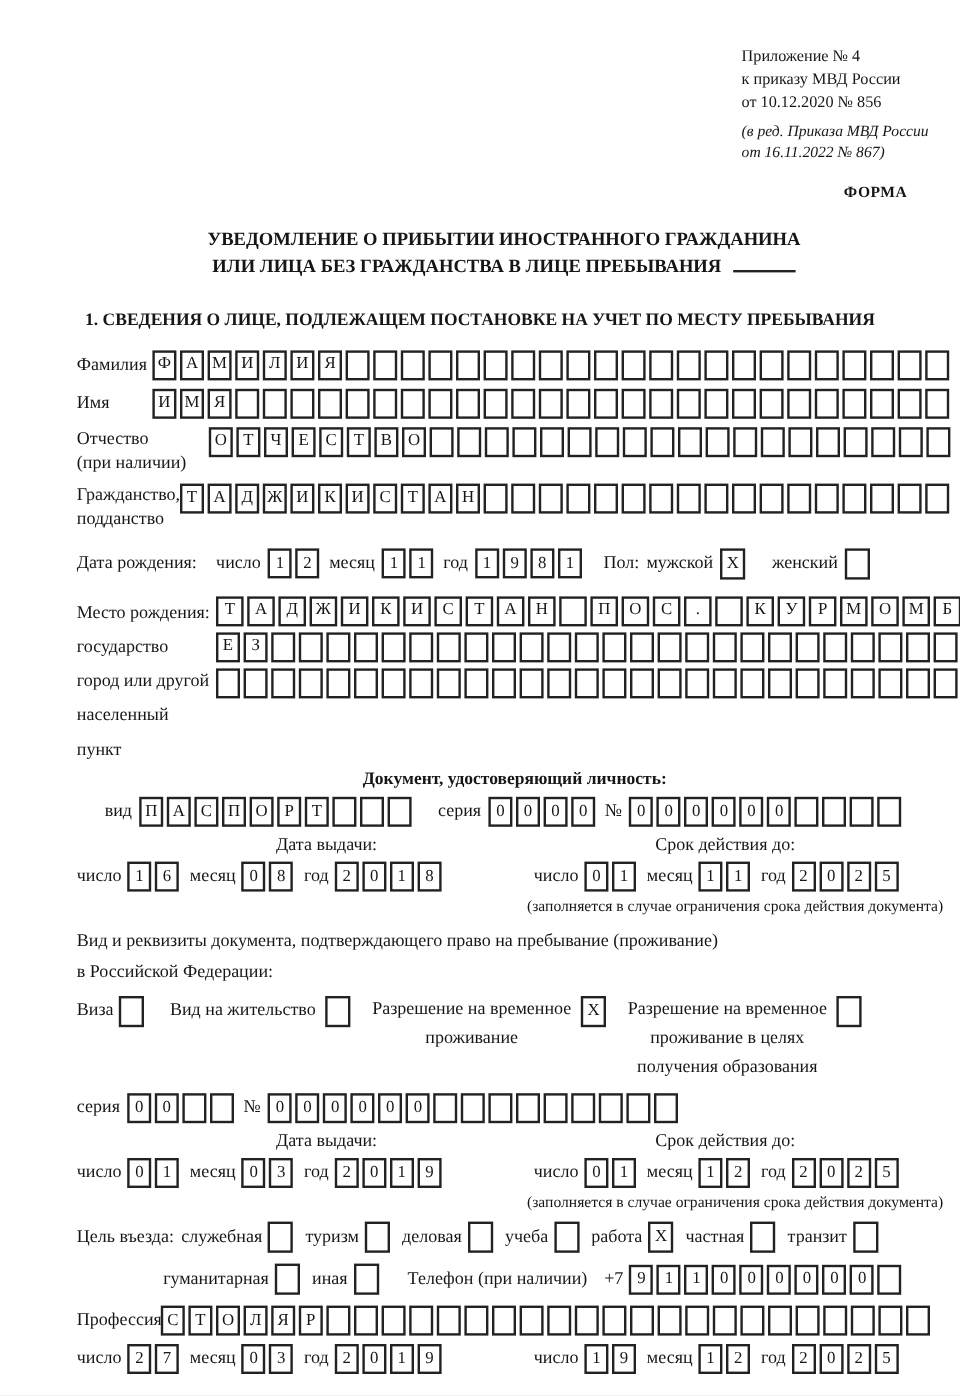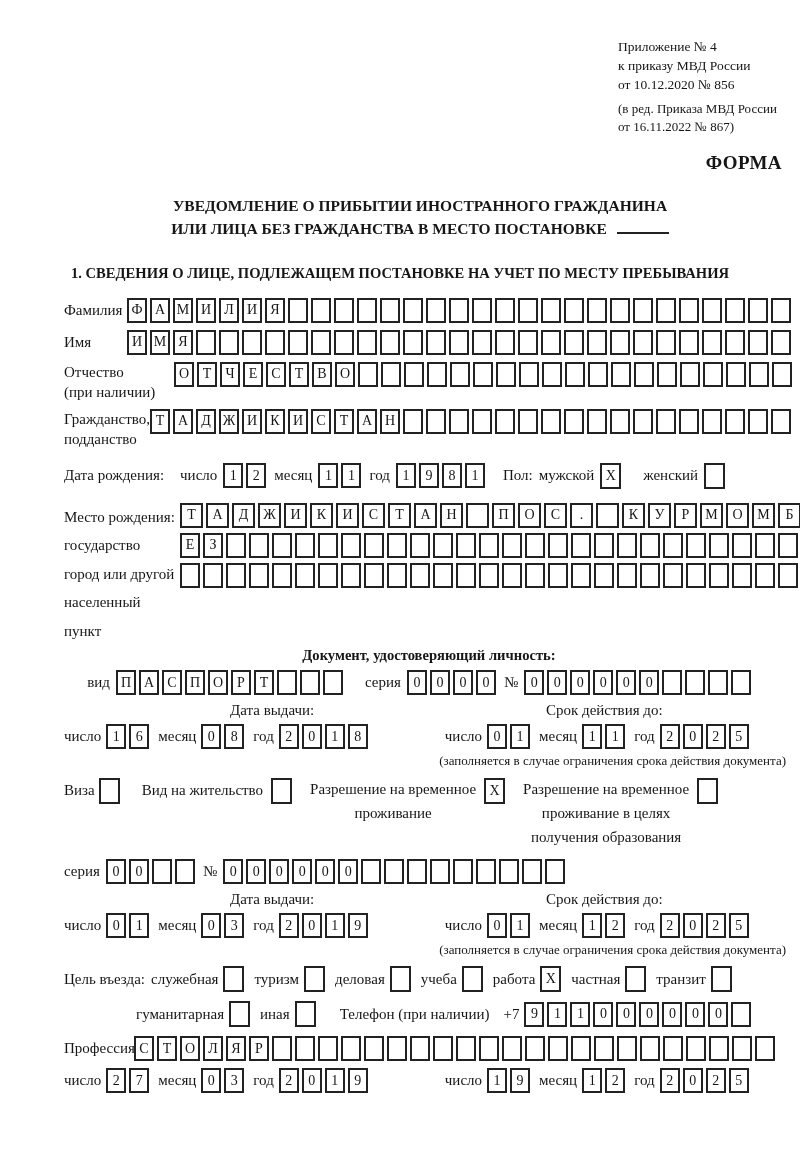--- a/index.html
+++ b/index.html
@@ -3,22 +3,22 @@
 <meta charset="utf-8">
 <style>
   html,body{margin:0;padding:0;background:#e8e8e8;}
   .page{width:800px;height:1163px;background:#ffffff;color:#161616;
         font-family:"Liberation Serif","DejaVu Serif",serif;
         position:relative;box-sizing:border-box;overflow:hidden;}
   .content{padding:0 6px 0 64px;font-size:15px;}
 
   
   .appendix{margin:38px 0 0 618px;font-size:13.5px;line-height:1.4;}
-  .appendix .sub{margin-top:5px;font-size:13px;}
-  .forma{text-align:right;padding-right:18px;font-weight:bold;font-size:19px;margin-top:16px;letter-spacing:.4px;}
+  .appendix .sub{margin-top:5px;font-size:13px;font-style:italic;}
+  .forma{text-align:right;padding-right:44px;font-weight:bold;font-size:13px;margin-top:16px;letter-spacing:.4px;}
   .title{text-align:center;font-weight:bold;font-size:15.5px;margin-top:20px;line-height:1.5;padding-left:40px;}
   .uline{display:inline-block;width:52px;border-bottom:2px solid #222;margin-left:10px;}
   .sec-head{text-align:center;font-weight:bold;font-size:14.6px;margin-top:24px;margin-bottom:16px;}
 
   
   .cells{display:inline-flex;gap:3px;flex:none;}
   .cells .cell{width:16px;height:21px;border:2px solid #222;flex:none;
                display:flex;align-items:center;justify-content:center;
                font-size:14px;line-height:1;background:#fff;}
   .cells.wide .cell{width:19px;}
@@ -72,21 +72,21 @@
     <div class="sub">
       <div>(в ред. Приказа МВД России</div>
       <div>от 16.11.2022 № 867)</div>
     </div>
   </div>
 
   <div class="forma">ФОРМА</div>
 
   <div class="title">
     <div>УВЕДОМЛЕНИЕ О ПРИБЫТИИ ИНОСТРАННОГО ГРАЖДАНИНА</div>
-    <div><span>ИЛИ ЛИЦА БЕЗ ГРАЖДАНСТВА В МЕСТО ПОСТАНОВКЕ</span><span class="uline"></span></div>
+    <div><span>ИЛИ ЛИЦА БЕЗ ГРАЖДАНСТВА В ЛИЦЕ ПРЕБЫВАНИЯ</span><span class="uline"></span></div>
   </div>
 
   <div class="sec-head">1. СВЕДЕНИЯ О ЛИЦЕ, ПОДЛЕЖАЩЕМ ПОСТАНОВКЕ НА УЧЕТ ПО МЕСТУ ПРЕБЫВАНИЯ</div>
 
   <div class="content">
 
     <div class="frow">
       <span class="flabel lw63">Фамилия</span>
       <span class="cells">
           <span class="cell">Ф</span>
@@ -428,20 +428,24 @@
       <span class="t">год</span>
       <span class="cells">
           <span class="cell">2</span>
           <span class="cell">0</span>
           <span class="cell">2</span>
           <span class="cell">5</span>
         </span>
     </div>
     <div class="note">(заполняется в случае ограничения срока действия документа)</div>
 
+    <div class="para">
+      <div>Вид и реквизиты документа, подтверждающего право на пребывание (проживание)</div>
+      <div>в Российской Федерации:</div>
+    </div>
 
     <div class="permit-row">
       <span class="plabel">Виза</span>
       <span class="cells box" style="margin-left:4px;">
           <span class="cell"></span>
         </span>
       <span class="plabel ml22">Вид на жительство</span>
       <span class="cells box ml14">
           <span class="cell"></span>
         </span>

